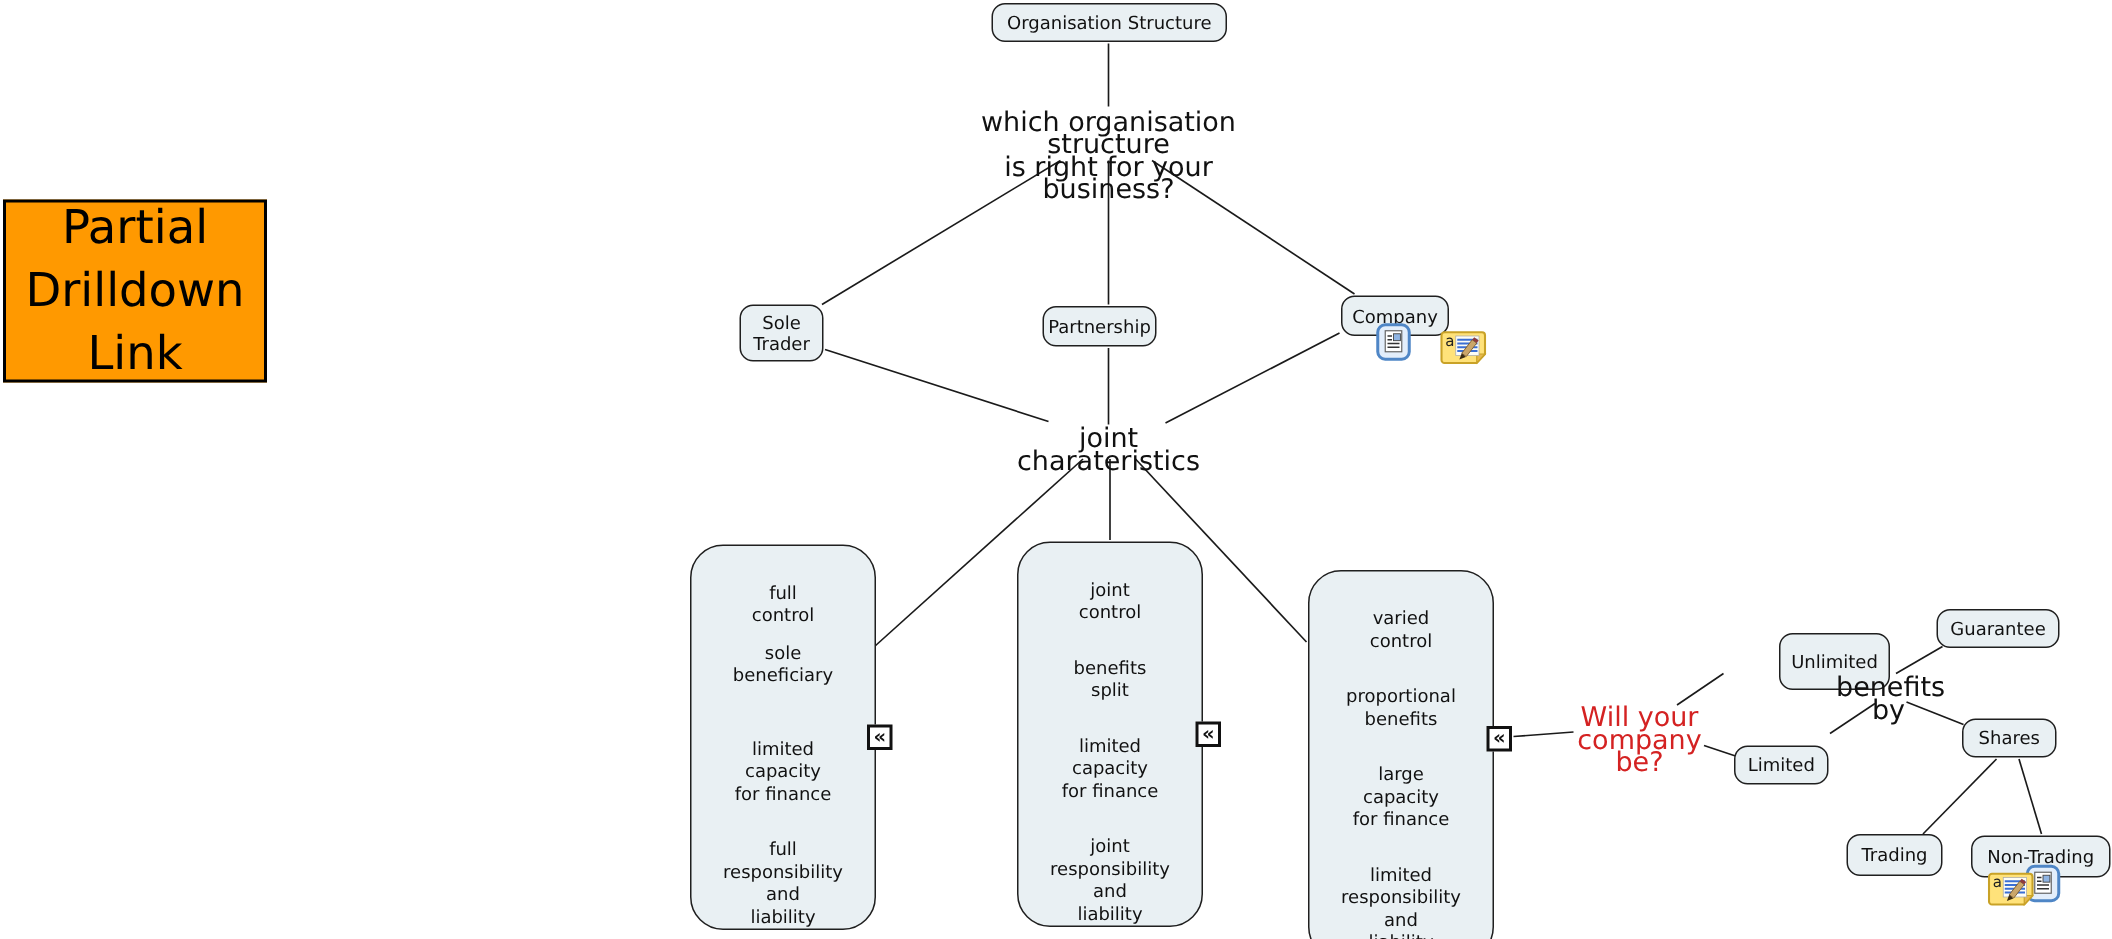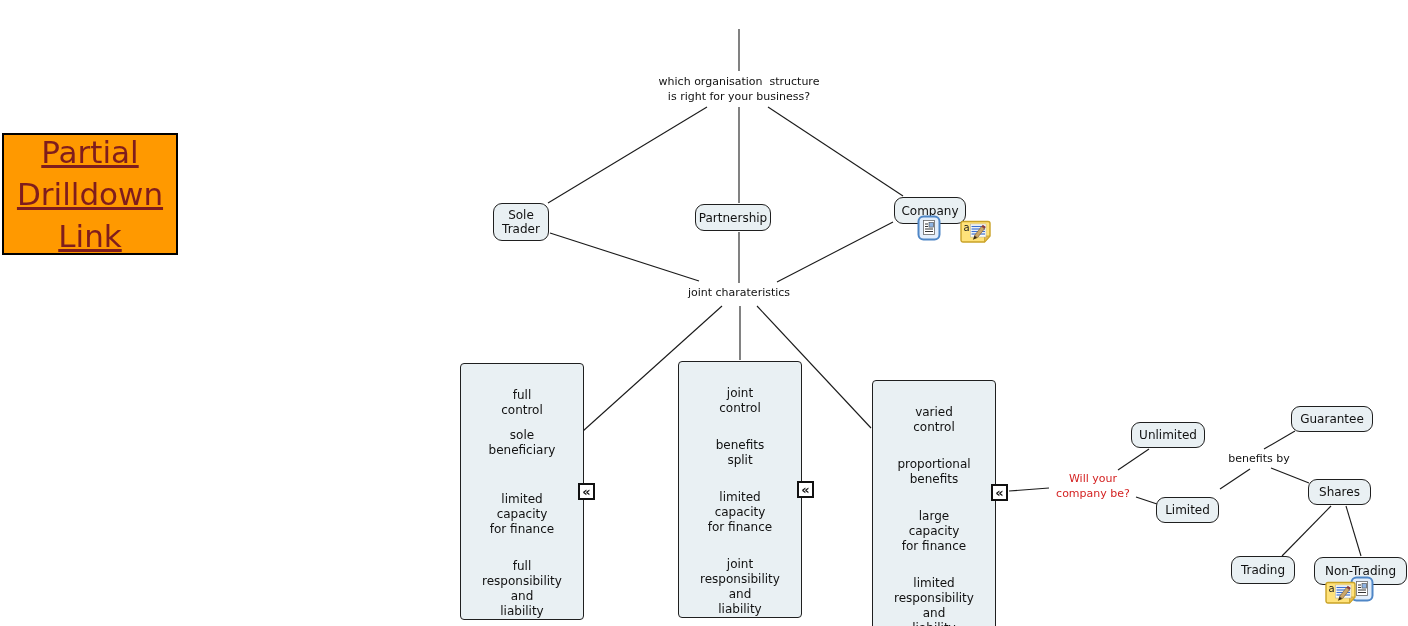--- a/index.html
+++ b/index.html
@@ -19,33 +19,33 @@
     position: absolute;
     background: var(--node-fill, #e9f0f3);
     border: 1px solid var(--node-border, #1f1f1f);
     border-radius: 9px;
     display: flex; align-items: center; justify-content: center;
     text-align: center;
     font-size: 12px; line-height: 14px;
     white-space: pre-line;
   }
   .cbox {
-    border-radius: 4px;
+    border-radius: 22px;
     flex-direction: column;
     justify-content: flex-start;
     padding-top: 24px;
     line-height: 15px;
   }
   .cbox .para { margin: 0 0 22px; white-space: pre-line; width: 100%; text-align: center; }
   .cbox .para.tight { margin-bottom: 10px; }
   .cbox .para.wide  { margin-bottom: 34px; }
 
   .label {
     position: absolute;
-    font-size: 11px; line-height: 15px;
+    font-size: 18px; line-height: 15px;
     text-align: center;
     white-space: pre-wrap;
   }
   .label.red { color: var(--question-red, #d42222); }
 
   .legend {
     position: absolute;
     left: 2px; top: 133px; width: 176px; height: 122px;
     border: 2px solid #000;
     display: flex; align-items: center; justify-content: center;
@@ -85,24 +85,25 @@
     <line x1="1009" y1="491" x2="1049" y2="488"></line>
     <line x1="1118" y1="470" x2="1149" y2="449"></line>
     <line x1="1136" y1="497" x2="1157" y2="504"></line>
     <line x1="1220" y1="489" x2="1250" y2="469"></line>
     <line x1="1264" y1="449" x2="1295" y2="431"></line>
     <line x1="1271" y1="468" x2="1309" y2="483"></line>
     <line x1="1331" y1="506" x2="1282" y2="556"></line>
     <line x1="1346" y1="506" x2="1361" y2="556"></line>
   </svg>
 
-  <div class="legend" style="background: rgb(255, 153, 0); color: #7f1d1d; text-decoration: underline;">Partial
+  <div class="legend" style="background: rgb(255, 153, 0); color: #000000;">Partial
 Drilldown
 Link</div>
 
+  <div class="node" style="left:661px;top:2px;width:157px;height:26px">Organisation Structure</div>
 
   <div class="label" style="left:639px;top:74px;width:200px">which organisation  structure
 is right for your business?</div>
 
   <div class="node" style="left:493px;top:203px;width:56px;height:38px">Sole
 Trader</div>
 
   <div class="node" style="left:695px;top:204px;width:76px;height:27px">Partnership</div>
 
   <div class="node" style="left:894px;top:197px;width:72px;height:27px">Company</div>
@@ -185,21 +186,21 @@
   <div class="collapse" style="left:797px;top:481px">
     <span>«</span>
   </div>
   <div class="collapse" style="left:991px;top:484px">
     <span>«</span>
   </div>
 
   <div class="label red" style="left:1047px;top:471px;width:92px">Will your
 company be?</div>
 
-  <div class="node" style="left:1131px;top:422px;width:74px;height:26px">Unlimited</div>
+  <div class="node" style="left:1186px;top:422px;width:74px;height:38px">Unlimited</div>
 
   <div class="node" style="left:1156px;top:497px;width:63px;height:26px">Limited</div>
 
   <div class="label" style="left:1224px;top:451px;width:70px">benefits by</div>
 
   <div class="node" style="left:1291px;top:406px;width:82px;height:26px">Guarantee</div>
 
   <div class="node" style="left:1308px;top:479px;width:63px;height:26px">Shares</div>
 
   <div class="node" style="left:1231px;top:556px;width:64px;height:28px">Trading</div>

